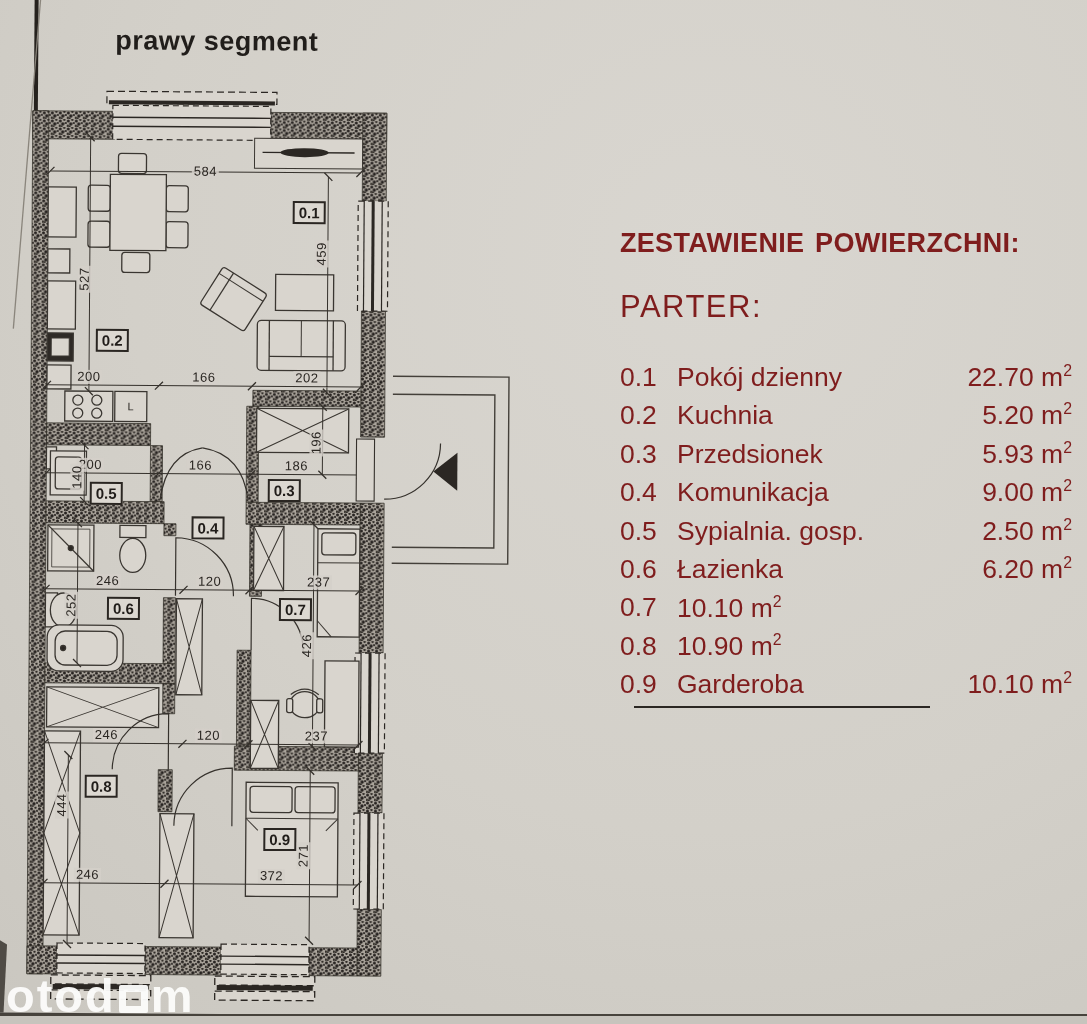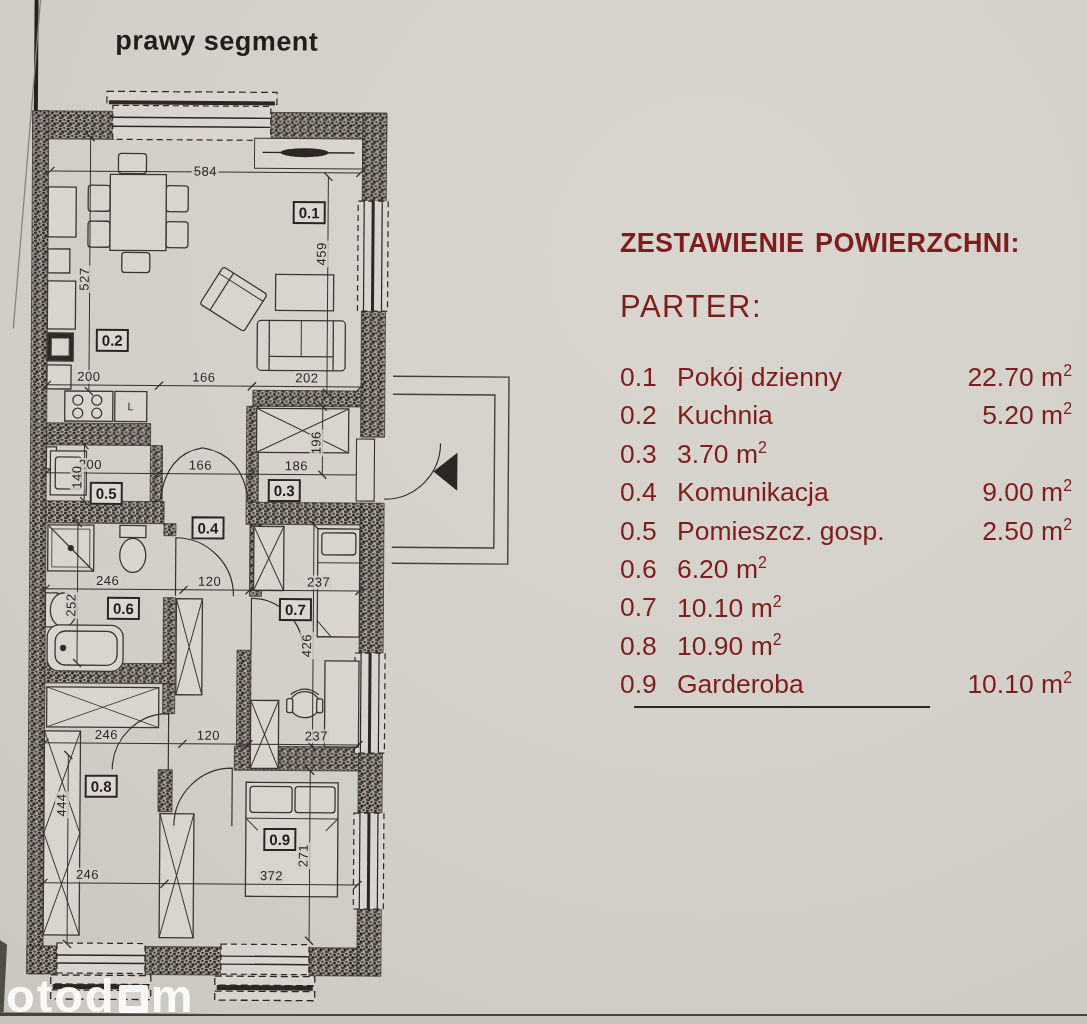--- a/index.html
+++ b/index.html
@@ -360,34 +360,36 @@
       <span class="lname">Pokój dzienny</span>
       <span class="larea"><span>22.70</span> <span>m</span><sup>2</sup></span>
     </div>
     <div class="lrow">
       <span class="lno">0.2</span>
       <span class="lname">Kuchnia</span>
       <span class="larea"><span>5.20</span> <span>m</span><sup>2</sup></span>
     </div>
     <div class="lrow">
       <span class="lno">0.3</span>
-      <span class="larea"><span>3.70</span> <span>m</span><sup>2</sup></span>
+      <span class="lname">Przedsionek</span>
+      <span class="larea"><span>5.93</span> <span>m</span><sup>2</sup></span>
     </div>
     <div class="lrow">
       <span class="lno">0.4</span>
       <span class="lname">Komunikacja</span>
       <span class="larea"><span>9.00</span> <span>m</span><sup>2</sup></span>
     </div>
     <div class="lrow">
       <span class="lno">0.5</span>
-      <span class="lname">Pomieszcz. gosp.</span>
+      <span class="lname">Sypialnia. gosp.</span>
       <span class="larea"><span>2.50</span> <span>m</span><sup>2</sup></span>
     </div>
     <div class="lrow">
       <span class="lno">0.6</span>
+      <span class="lname">Łazienka</span>
       <span class="larea"><span>6.20</span> <span>m</span><sup>2</sup></span>
     </div>
     <div class="lrow">
       <span class="lno">0.7</span>
       <span class="larea"><span>10.10</span> <span>m</span><sup>2</sup></span>
     </div>
     <div class="lrow">
       <span class="lno">0.8</span>
       <span class="larea"><span>10.90</span> <span>m</span><sup>2</sup></span>
     </div>

